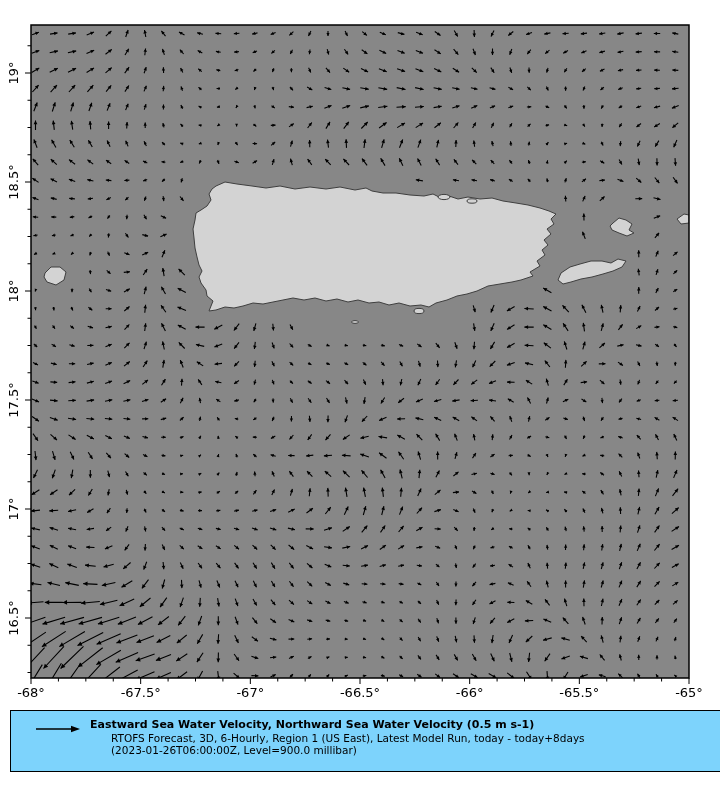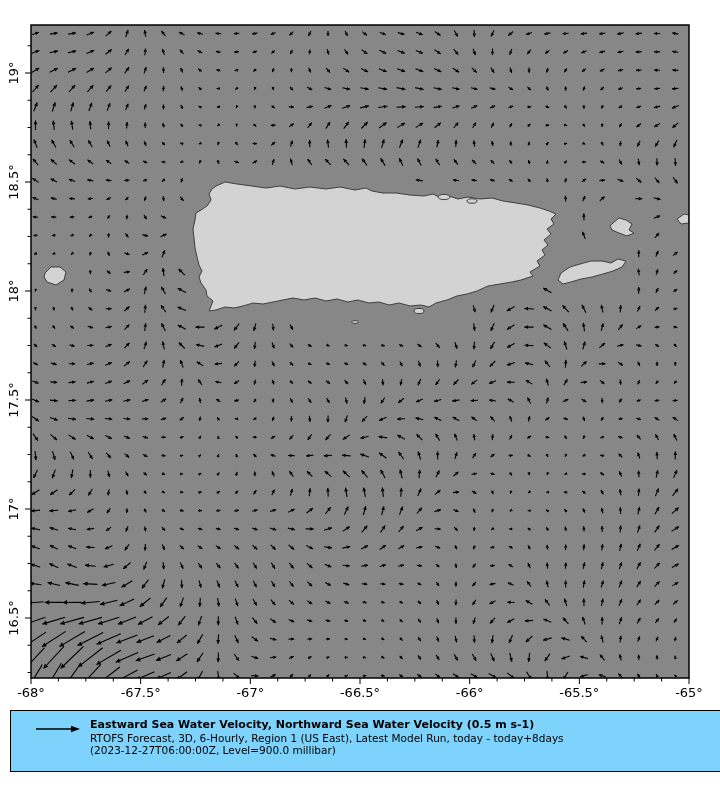--- a/index.html
+++ b/index.html
@@ -4,21 +4,21 @@
 <style>
   html,body{margin:0;padding:0;background:#ffffff;}
   .figure{position:relative;width:720px;height:800px;background:#ffffff;overflow:hidden;
           font-family:"DejaVu Sans","Liberation Sans",sans-serif;}
   #map-svg{position:absolute;left:0;top:0;}
   .legend{position:absolute;left:10px;top:710px;width:710px;height:60px;
           background:#7dd3fc;border:1.5px solid #000;box-sizing:content-box;}
   .ref-arrow{position:absolute;left:24px;top:12px;}
   .legend-lines{position:absolute;left:79px;top:8px;color:#000;}
   .legend-title{font-size:11px;font-weight:bold;line-height:12.5px;white-space:nowrap;}
-  .legend-line{font-size:10.5px;line-height:12.2px;white-space:nowrap;}
+  .legend-line{font-size:10.5px;line-height:12.2px;white-space:nowrap;margin-left:21px;}
 </style>
 </head>
 <body>
 
 <div class="figure">
 
   <svg id="map-svg" width="720" height="706">
     <defs>
       <clipPath id="plotclip">
           <rect id="clip-rect" x="31" y="25" width="658" height="653"></rect>
@@ -112,17 +112,17 @@
   </svg>
 
   <div class="legend">
     <svg class="ref-arrow" width="46" height="12">
       <line x1="1" y1="6" x2="38" y2="6" stroke="#000" stroke-width="1.4"></line>
       <polygon points="45,6 36,2.8 36,9.2" fill="#000"></polygon>
     </svg>
     <div class="legend-lines">
       <div class="legend-title">Eastward Sea Water Velocity, Northward Sea Water Velocity (0.5 m s-1)</div>
       <div class="legend-line">RTOFS Forecast, 3D, 6-Hourly, Region 1 (US East), Latest Model Run, today - today+8days</div>
-      <div class="legend-line">(2023-12-27T06:00:00Z, Level=900.0 millibar)</div>
+      <div class="legend-line">(2023-01-26T06:00:00Z, Level=900.0 millibar)</div>
     </div>
   </div>
 
 </div>
 
 </body></html>

